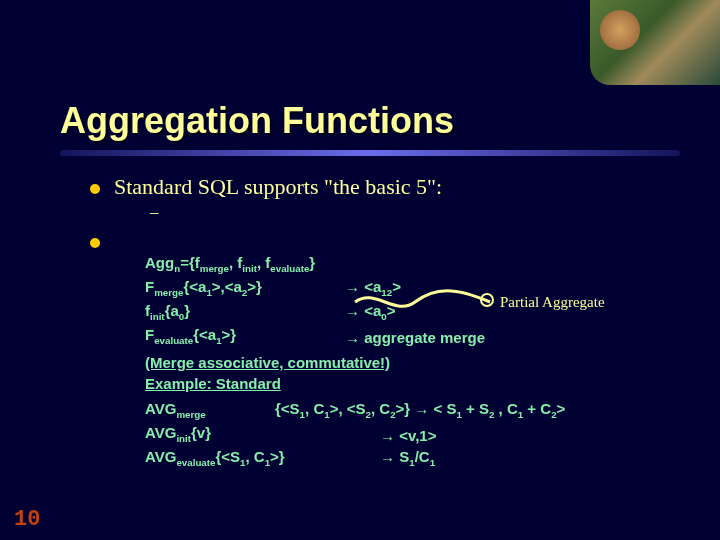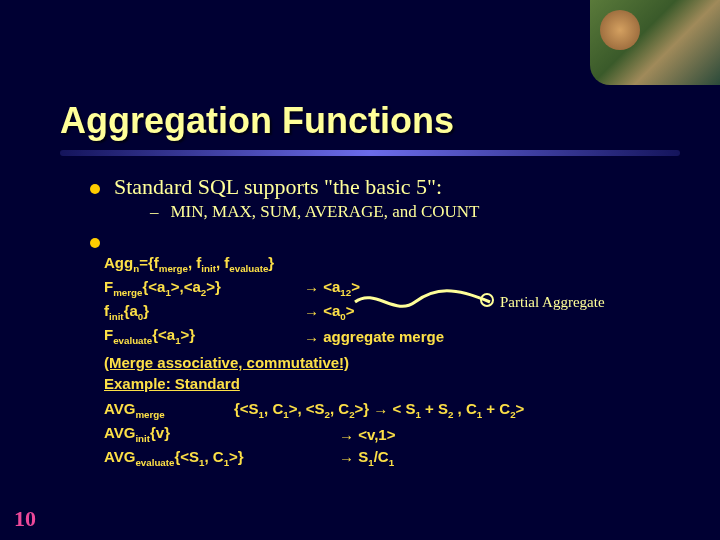--- a/index.html
+++ b/index.html
@@ -6,47 +6,46 @@
   body{width:720px;height:540px;background:#000033;color:#fff;font-family:Arial,Helvetica,sans-serif;overflow:hidden;position:relative}
   .top-deco{position:absolute;top:0;right:0;width:130px;height:85px;background:linear-gradient(135deg,#5a7a3a 0%,#3a5a2a 40%,#a08a5a 60%,#2a4a3a 100%);border-bottom-left-radius:20px}
   .top-deco::after{content:"";position:absolute;left:10px;top:10px;width:40px;height:40px;border-radius:50%;background:radial-gradient(circle,#d4a060 0%,#a07040 70%)}
   .slide{padding:100px 40px 0 60px}
   .title{font-family:Arial,sans-serif;font-size:36px;font-weight:bold;color:#ffff99;margin:0 0 8px 0;text-shadow:2px 2px 2px rgba(0,0,0,0.6)}
   .title-underline{height:6px;background:linear-gradient(to right,rgba(100,100,255,0.2) 0%,rgba(120,120,255,0.9) 50%,rgba(100,100,255,0.2) 100%);margin-bottom:18px;border-radius:3px}
   .bullet1{display:flex;align-items:flex-start;margin:6px 0 2px 30px;font-family:"Comic Sans MS",cursive;font-size:22px;color:#ffff99}
   .dot{width:10px;height:10px;border-radius:50%;background:#ffcc00;margin:10px 14px 0 0;flex:0 0 auto}
   .bullet2{display:flex;align-items:flex-start;margin:2px 0 6px 90px;font-family:"Comic Sans MS",cursive;font-size:17px;color:#ffff99}
   .dash{margin:0 12px 0 0;color:#ffff99}
-  .body{margin:6px 0 0 44px;font-family:Verdana,Arial,sans-serif;font-size:15px;color:#fde047;font-weight:bold}
+  .body{margin:6px 0 0 85px;font-family:Verdana,Arial,sans-serif;font-size:15px;color:#86efac;font-weight:bold}
   .body .line{margin:4px 0;white-space:nowrap}
   sub{font-size:0.65em;vertical-align:sub}
-  .row{display:flex;align-items:center}
+  .row{display:flex;align-items:flex-end}
   .col1{width:200px}
   .arrow{font-family:Arial}
   .annot-wrap{position:absolute;left:420px;top:300px;width:250px}
   .annot-text{font-family:"Comic Sans MS",cursive;font-size:15px;color:#ffff99;position:absolute;left:80px;top:-6px;white-space:nowrap}
   .squiggle{position:absolute;left:-70px;top:-18px}
-  .pagenum{position:absolute;left:14px;bottom:8px;font-family:Liberation Serif, serif;font-size:22px;font-weight:bold;color:#ec4899}
+  .pagenum{position:absolute;left:14px;bottom:8px;font-family:Liberation Mono, monospace;font-size:22px;font-weight:bold;color:#c2410c}
 </style>
 </head>
 <body>
 
 <div class="top-deco"></div>
 
 <div class="slide">
   <h1 class="title">Aggregation Functions</h1>
   <div class="title-underline"></div>
 
   <div class="bullet1">
     <span class="dot"></span>
     <span>Standard SQL supports "the basic 5":</span>
   </div>
   <div class="bullet2">
     <span class="dash">–</span>
-    <span>MIN, MAX, SUM, AVERAGE, and COUNT</span>
   </div>
   <div class="bullet1">
     <span class="dot"></span>
   </div>
 
   <div class="body">
     <div class="line">Agg<sub>n</sub>={f<sub>merge</sub>, f<sub>init</sub>, f<sub>evaluate</sub>}</div>
 
     <div class="line row">
       <span class="col1">F<sub>merge</sub>{&lt;a<sub>1</sub>&gt;,&lt;a<sub>2</sub>&gt;}</span>

